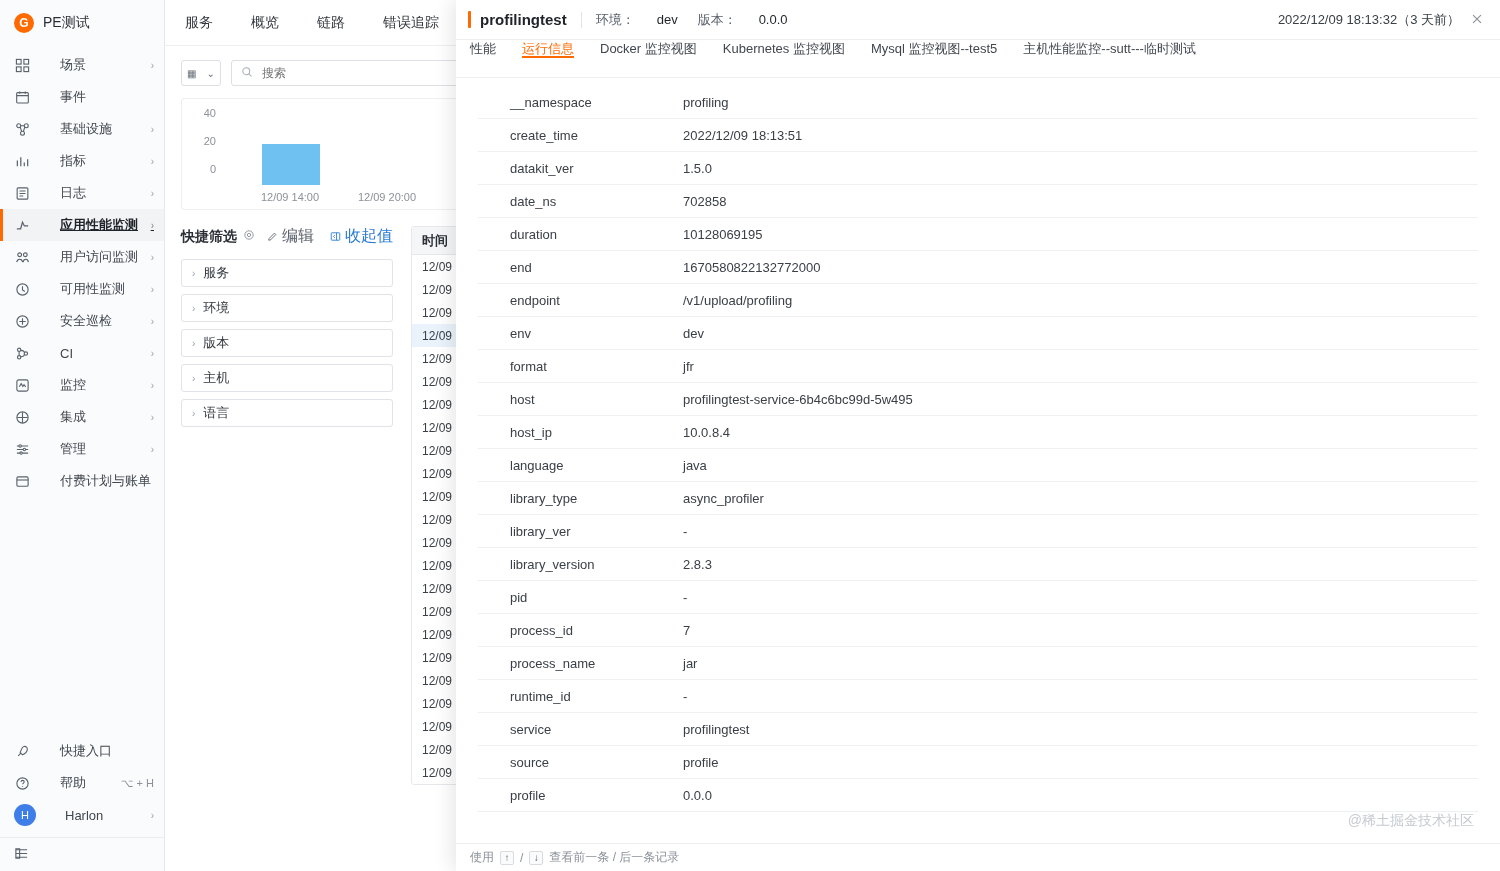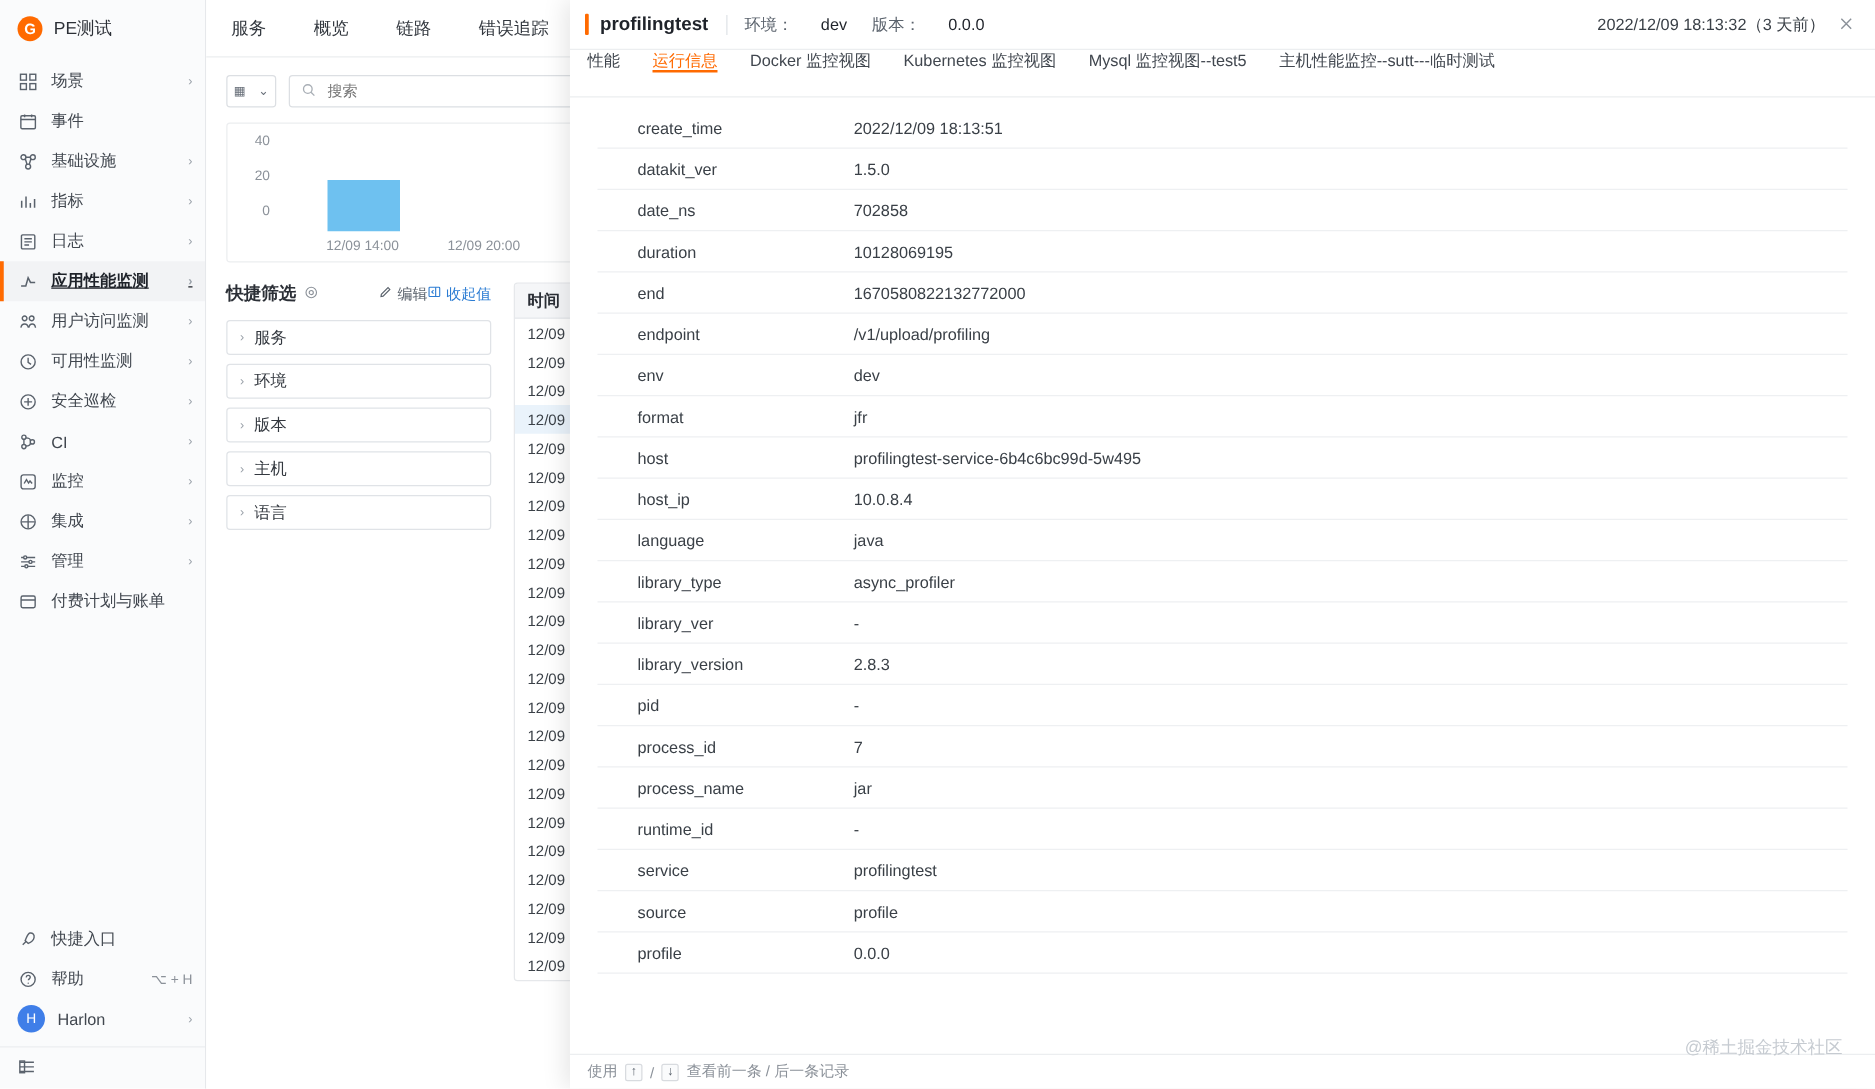--- a/index.html
+++ b/index.html
@@ -68,21 +68,21 @@
   }
   .nav-item .ico {
     width: 17px;
     height: 17px;
     flex: 0 0 17px;
     display: flex;
     align-items: center;
     justify-content: center;
     color: #5a626c;
   }
-  .nav-item .label { flex: 1 1 auto; white-space: nowrap; }
+  .nav-item .label { flex: 1 1 auto; white-space: nowrap; margin-left: 19px; }
   .nav-item .chev {
     width: 10px; color: #9aa1a9; font-size: 10px; text-align: right;
   }
   .nav-item.active {
     color: #1f232a;
     background: #f2f3f5;
     font-weight: bold;
     text-decoration: underline;
   }
   .nav-item.active::before {
@@ -217,22 +217,22 @@
     gap: 6px;
     margin-bottom: 12px;
     font-size: 14px;
   }
   .qf-title { font-weight: bold; color: #2b2f36; }
   .qf-gear { color: #8b9199; font-size: 12px; }
   .qf-actions {
     margin-left: auto;
     display: flex;
     align-items: center;
-    gap: 0;
-    font-size: 12px;
+    gap: 16px;
+    font-size: 16px;
   }
   .qf-edit { color: #5a626c; display: flex; align-items: center; gap: 4px; cursor: pointer; }
   .qf-collapse { color: #2b7cd3; display: flex; align-items: center; gap: 4px; cursor: pointer; white-space: nowrap; }
   .qf-item {
     height: 28px;
     border: 1px solid #e0e3e7;
     border-radius: 3px;
     display: flex;
     align-items: center;
     gap: 8px;
@@ -401,21 +401,21 @@
     border: 1px solid #d8dbdf;
     border-radius: 2px;
     font-size: 10px;
     color: #5a626c;
     background: #fafbfc;
     padding: 0 2px;
   }
 
   .watermark {
     position: absolute;
-    right: 26px; bottom: 24px;
+    right: 26px; bottom: 41px;
     font-size: 14px;
     color: #c6cbd1;
     user-select: none;
   }
 </style>
 </head>
 <body>
 
 <div id="app">
 
@@ -776,20 +776,24 @@
       <div class="dtab">性能</div>
       <div class="dtab active">运行信息</div>
       <div class="dtab">Docker 监控视图</div>
       <div class="dtab">Kubernetes 监控视图</div>
       <div class="dtab">Mysql 监控视图--test5</div>
       <div class="dtab">主机性能监控--sutt---临时测试</div>
     </div>
 
     <div class="drawer-body">
       <div class="kv-row">
+        <div class="kv-key">__namespace</div>
+        <div class="kv-val">profiling</div>
+      </div>
+      <div class="kv-row">
         <div class="kv-key">create_time</div>
         <div class="kv-val">2022/12/09 18:13:51</div>
       </div>
       <div class="kv-row">
         <div class="kv-key">datakit_ver</div>
         <div class="kv-val">1.5.0</div>
       </div>
       <div class="kv-row">
         <div class="kv-key">date_ns</div>
         <div class="kv-val">702858</div>

